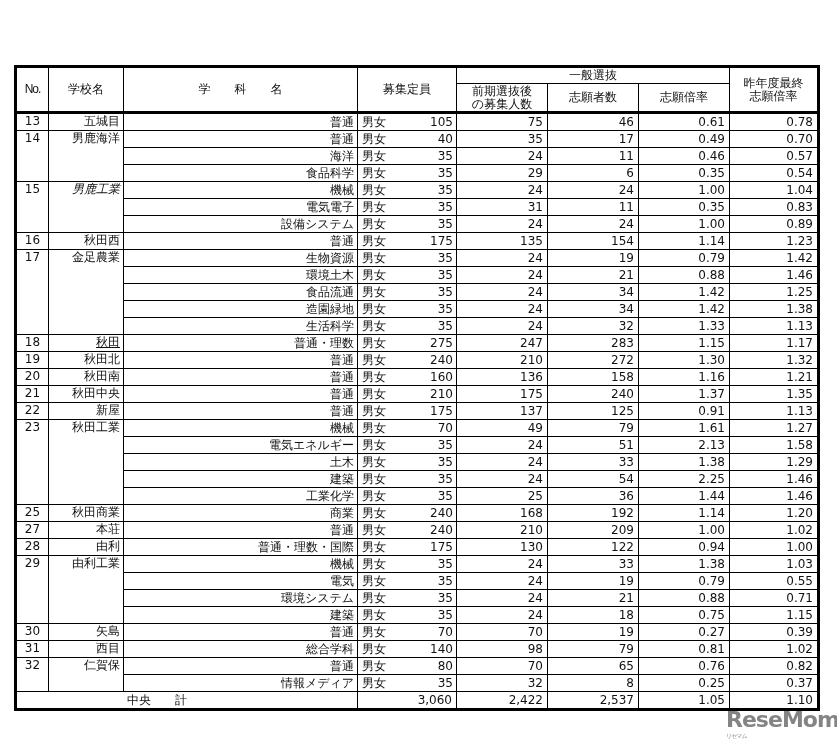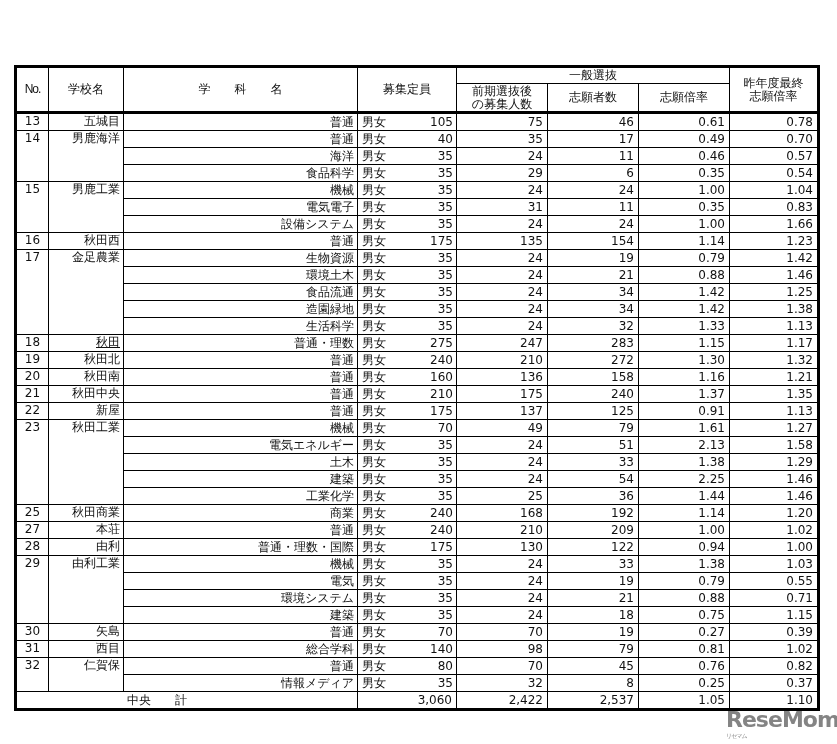--- a/index.html
+++ b/index.html
@@ -120,21 +120,21 @@
           <span class="sex">男女</span>
           <span class="val">35</span>
         </td>
         <td class="num">29</td>
         <td class="num">6</td>
         <td class="num">0.35</td>
         <td class="num">0.54</td>
       </tr>
       <tr class="group-start">
         <td class="no" rowspan="3" style="vertical-align: top; margin-top: 29px;">15</td>
-        <td class="school" rowspan="3" style="vertical-align: top;">男鹿工業</td>
+        <td class="school" rowspan="3" style="vertical-align: top; font-style: italic;">男鹿工業</td>
         <td class="dept">機械</td>
         <td class="cap">
           <span class="sex">男女</span>
           <span class="val">35</span>
         </td>
         <td class="num">24</td>
         <td class="num">24</td>
         <td class="num">1.00</td>
         <td class="num">1.04</td>
       </tr>
@@ -151,21 +151,21 @@
       </tr>
       <tr>
         <td class="dept">設備システム</td>
         <td class="cap">
           <span class="sex">男女</span>
           <span class="val">35</span>
         </td>
         <td class="num">24</td>
         <td class="num">24</td>
         <td class="num">1.00</td>
-        <td class="num">1.66</td>
+        <td class="num">0.89</td>
       </tr>
       <tr class="group-start">
         <td class="no" rowspan="1" style="vertical-align: top;">16</td>
         <td class="school" rowspan="1" style="vertical-align: top;">秋田西</td>
         <td class="dept">普通</td>
         <td class="cap">
           <span class="sex">男女</span>
           <span class="val">175</span>
         </td>
         <td class="num">135</td>
@@ -465,21 +465,21 @@
       </tr>
       <tr class="group-start">
         <td class="no" rowspan="2" style="vertical-align: top;">32</td>
         <td class="school" rowspan="2" style="vertical-align: top;">仁賀保</td>
         <td class="dept">普通</td>
         <td class="cap">
           <span class="sex">男女</span>
           <span class="val">80</span>
         </td>
         <td class="num">70</td>
-        <td class="num">45</td>
+        <td class="num">65</td>
         <td class="num">0.76</td>
         <td class="num">0.82</td>
       </tr>
       <tr>
         <td class="dept">情報メディア</td>
         <td class="cap">
           <span class="sex">男女</span>
           <span class="val">35</span>
         </td>
         <td class="num">32</td>

